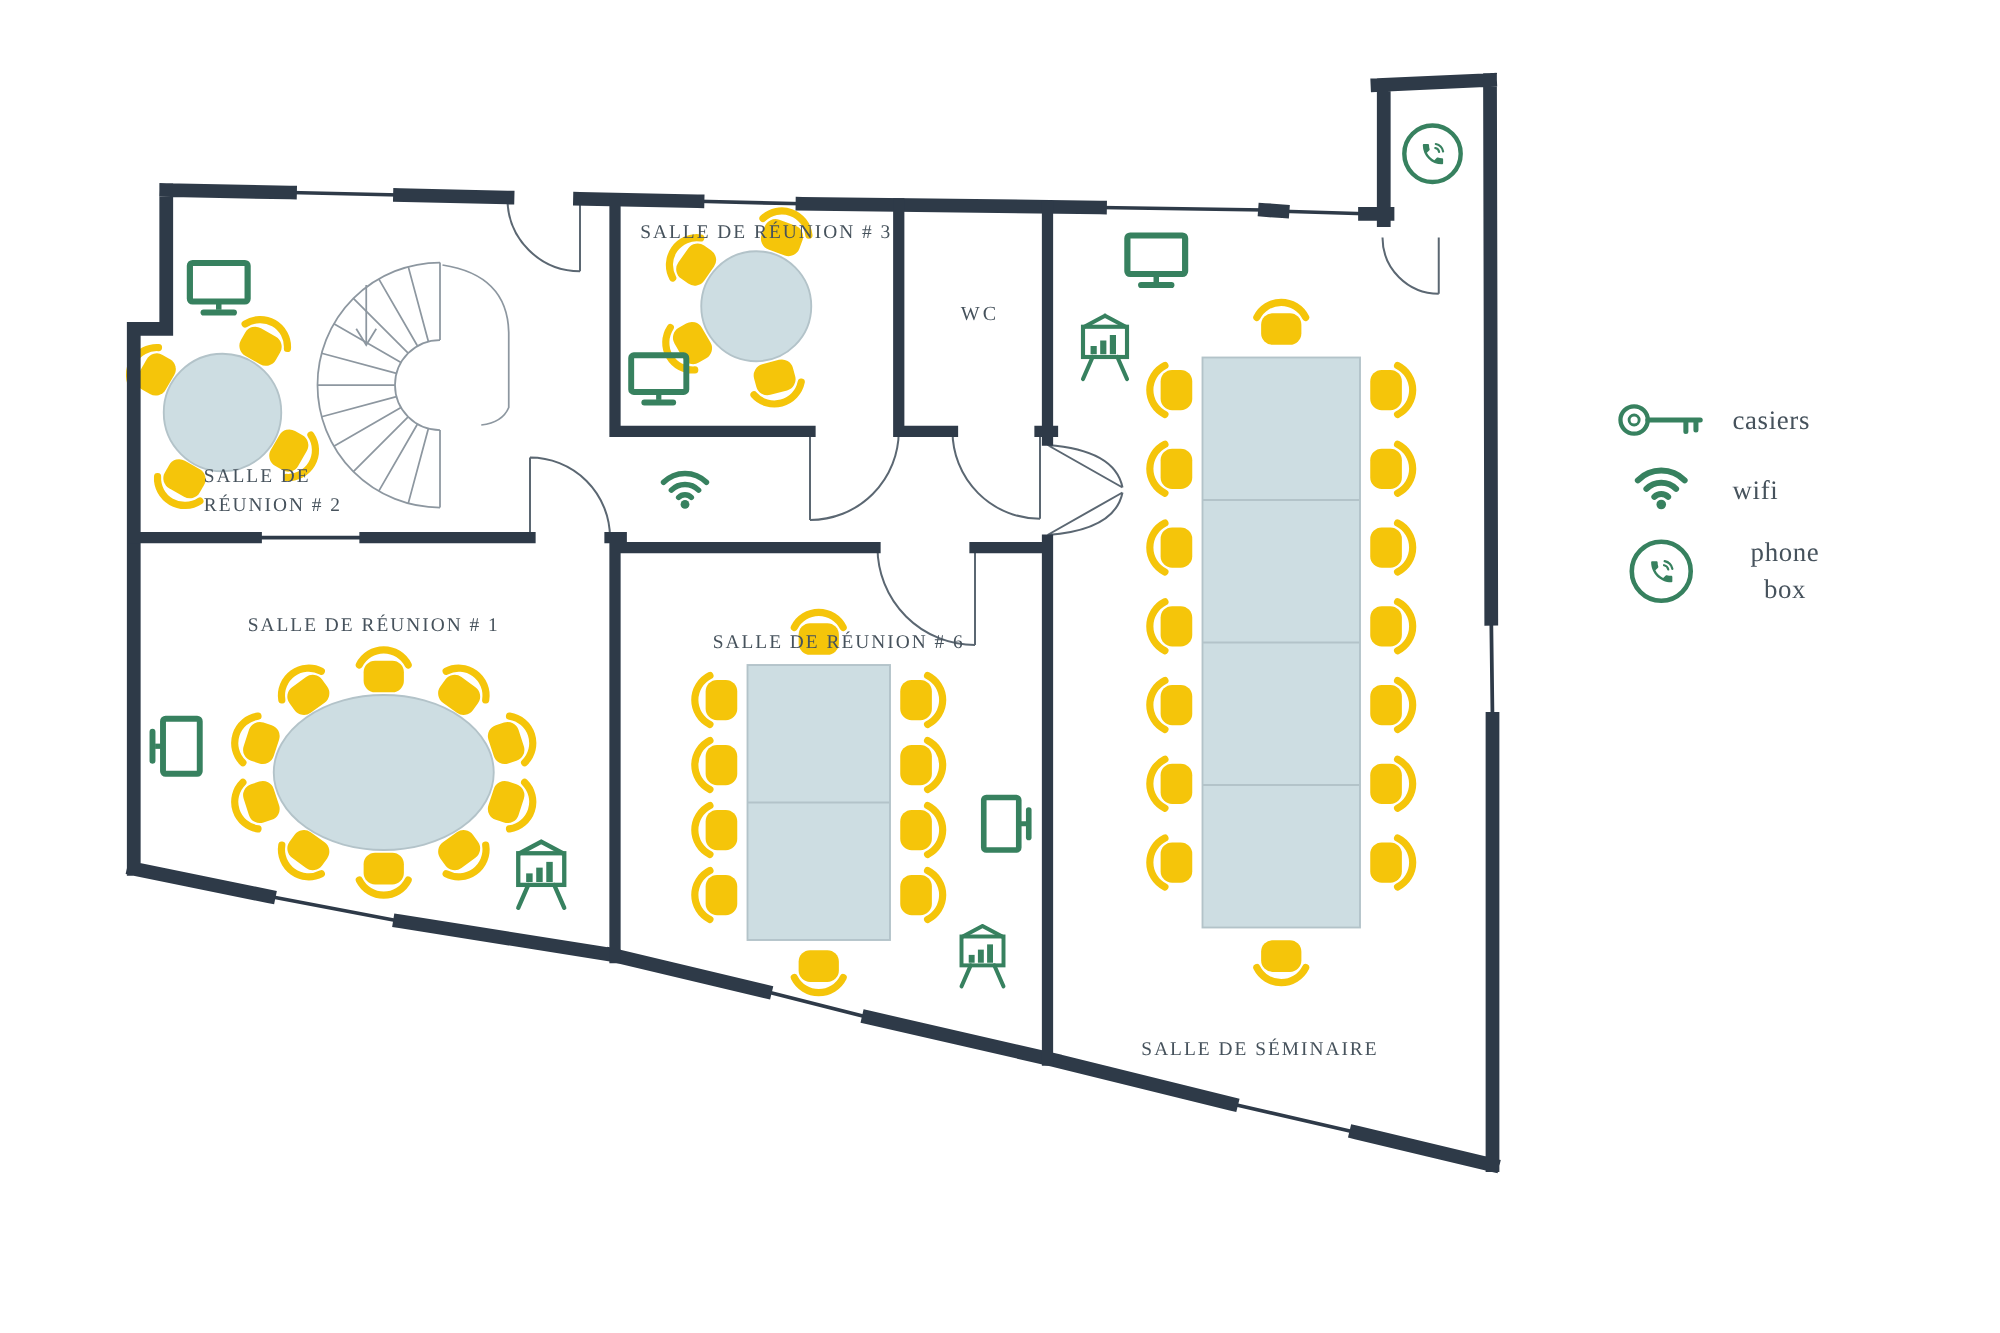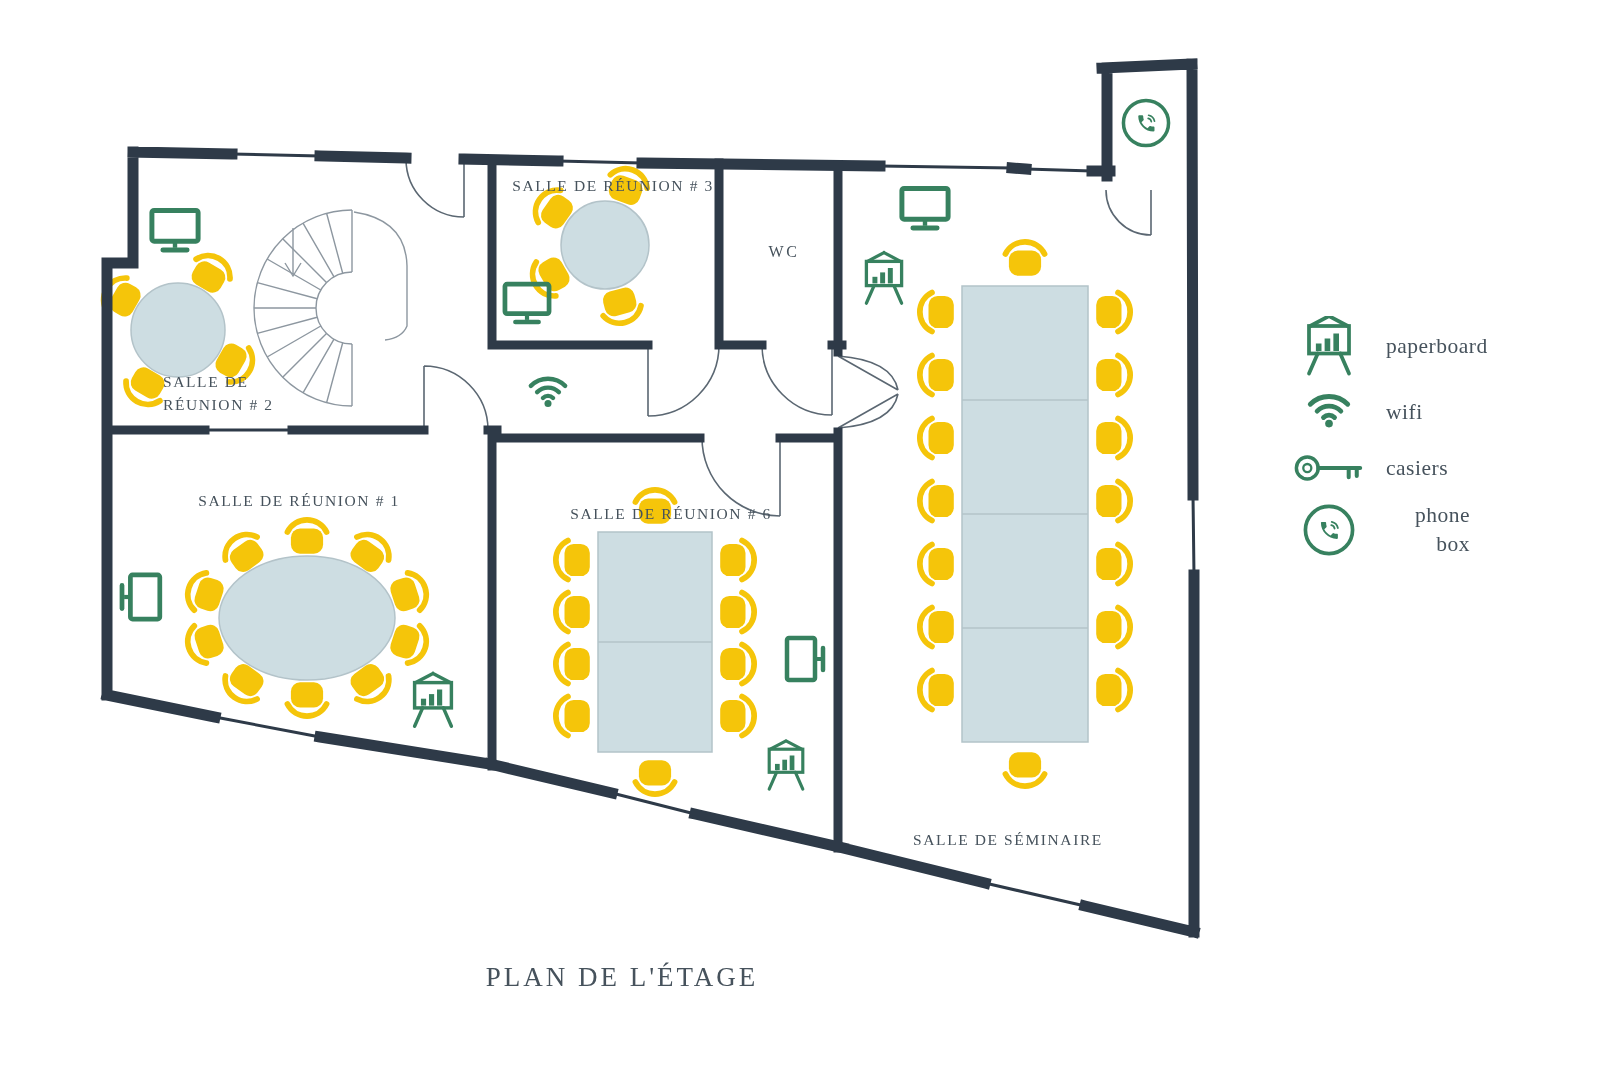--- a/index.html
+++ b/index.html
@@ -21,21 +21,21 @@
   .lbl-r2{white-space:normal;width:142px;line-height:1.5;}
   .lbl-wc{letter-spacing:2.5px;font-size:16px;}
   .plan-title{position:absolute;transform:translate(-50%,-50%);color:var(--text,#3d4a55);
        font-size:27px;letter-spacing:3px;white-space:nowrap;}
 
   
   .legend{position:absolute;left:1294px;top:316px;display:flex;flex-direction:column;gap:13px;}
   .legend-row{display:flex;align-items:center;gap:22px;}
   .legend-icon{width:70px;display:flex;justify-content:center;align-items:center;flex:none;}
   .legend-label{font-size:21.5px;color:var(--text,#3e4a54);letter-spacing:.5px;}
-  .legend-row:last-child .legend-label{width:84px;text-align:right;line-height:1.35;white-space:normal;}
+  .legend-row:last-child .legend-label{width:84px;text-align:center;line-height:1.35;white-space:normal;}
 </style>
 </head>
 <body>
 
 <div class="stage">
 
   <svg width="1600" height="1066" viewBox="0 0 1600 1066">
     <defs>
 
       <g id="chair">
@@ -190,47 +190,38 @@
   <div class="lbl" style="left:613px;top:186px;">SALLE DE RÉUNION # 3</div>
   <div class="lbl" style="left:299px;top:501px;">SALLE DE RÉUNION # 1</div>
   <div class="lbl" style="left:671px;top:514px;">SALLE DE RÉUNION # 6</div>
   <div class="lbl" style="left:1008px;top:840px;">SALLE DE SÉMINAIRE</div>
   <div class="lbl lbl-wc" style="left:784px;top:252px;">WC</div>
 
   
   <div class="legend">
     <div class="legend-row">
       <span class="legend-icon">
-        <svg width="70" height="60" viewBox="0 0 70 60">
-            <use href="#icon-paperboard" transform="translate(35,30) scale(1.25)"></use>
+        <svg width="70" height="40" viewBox="0 0 70 40">
+            <use href="#icon-key" transform="translate(34,20) scale(1.15)"></use>
           </svg>
       </span>
-      <span class="legend-label">paperboard</span>
+      <span class="legend-label">casiers</span>
     </div>
     <div class="legend-row">
       <span class="legend-icon">
         <svg width="70" height="46" viewBox="0 0 70 46">
             <use href="#icon-wifi" transform="translate(35,22) scale(1.2)"></use>
           </svg>
       </span>
       <span class="legend-label">wifi</span>
     </div>
     <div class="legend-row">
       <span class="legend-icon">
-        <svg width="70" height="40" viewBox="0 0 70 40">
-            <use href="#icon-key" transform="translate(34,20) scale(1.15)"></use>
-          </svg>
-      </span>
-      <span class="legend-label">casiers</span>
-    </div>
-    <div class="legend-row">
-      <span class="legend-icon">
         <svg width="70" height="54" viewBox="0 0 70 54">
             <use href="#icon-phone" transform="translate(35,27) scale(1.15)"></use>
           </svg>
       </span>
       <span class="legend-label">phone box</span>
     </div>
   </div>
 
   
-  <div class="plan-title" style="left:622px;top:977px;">PLAN DE L'ÉTAGE</div>
 </div>
 
 </body></html>

